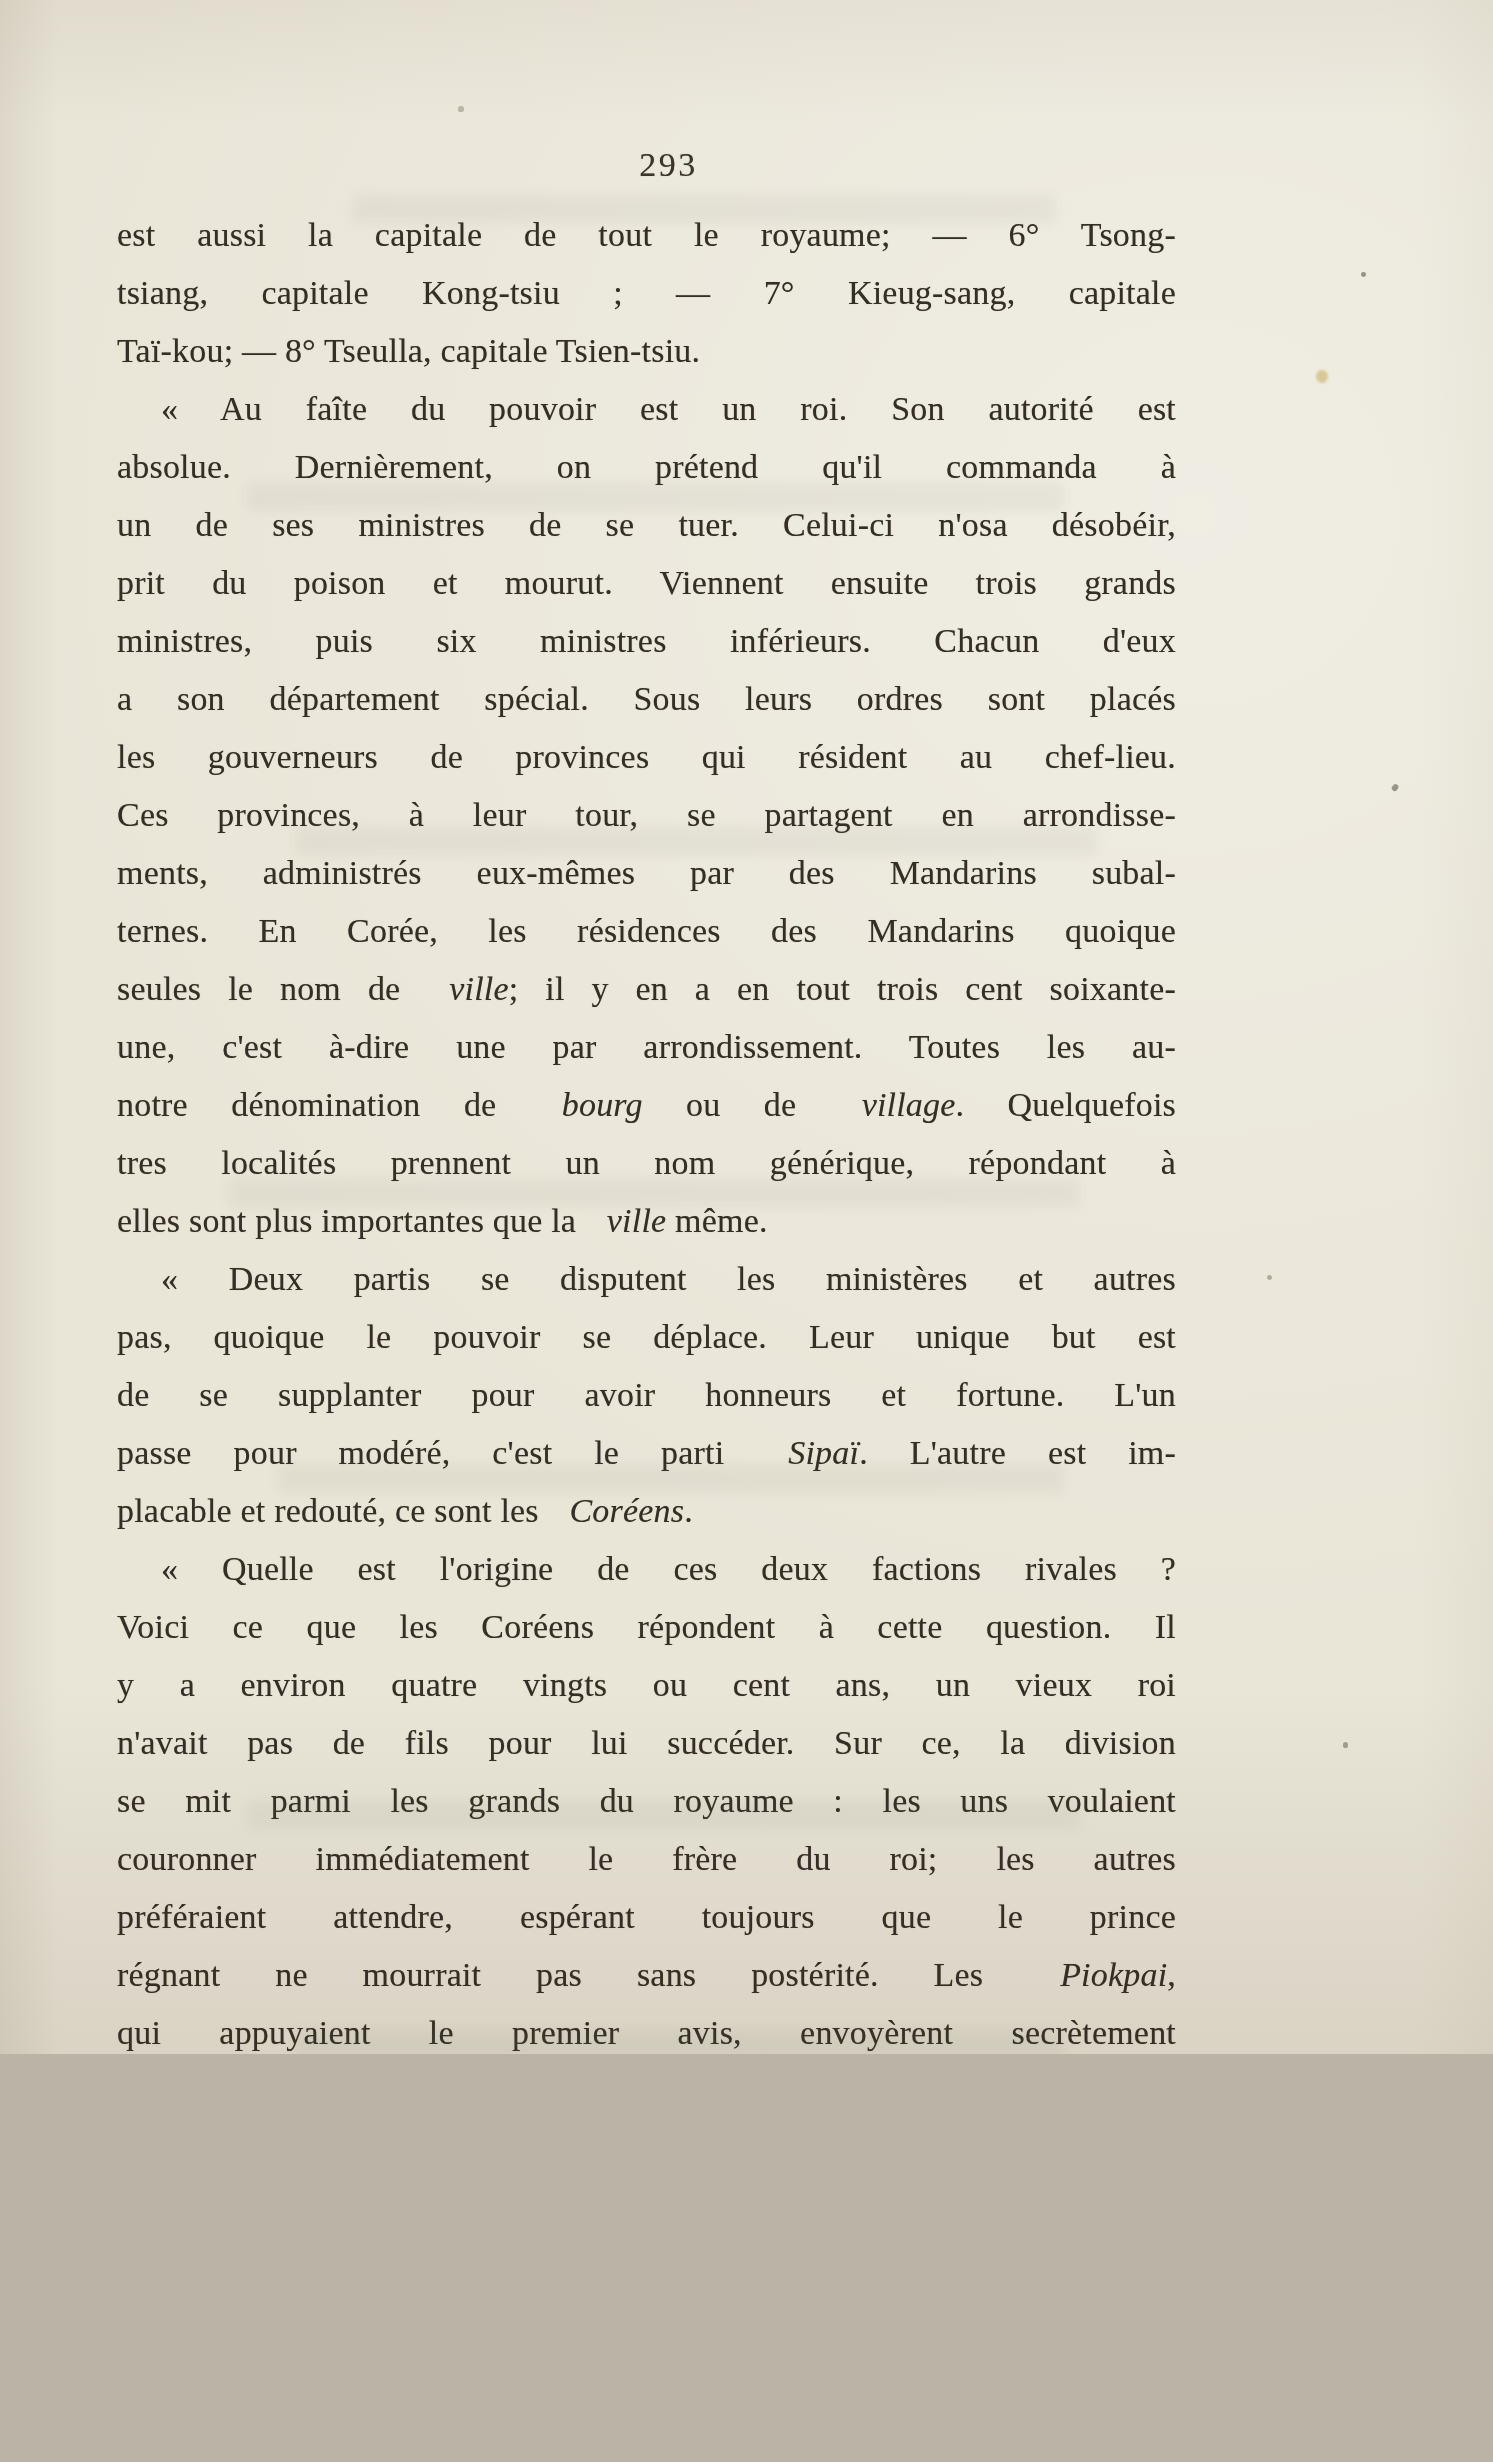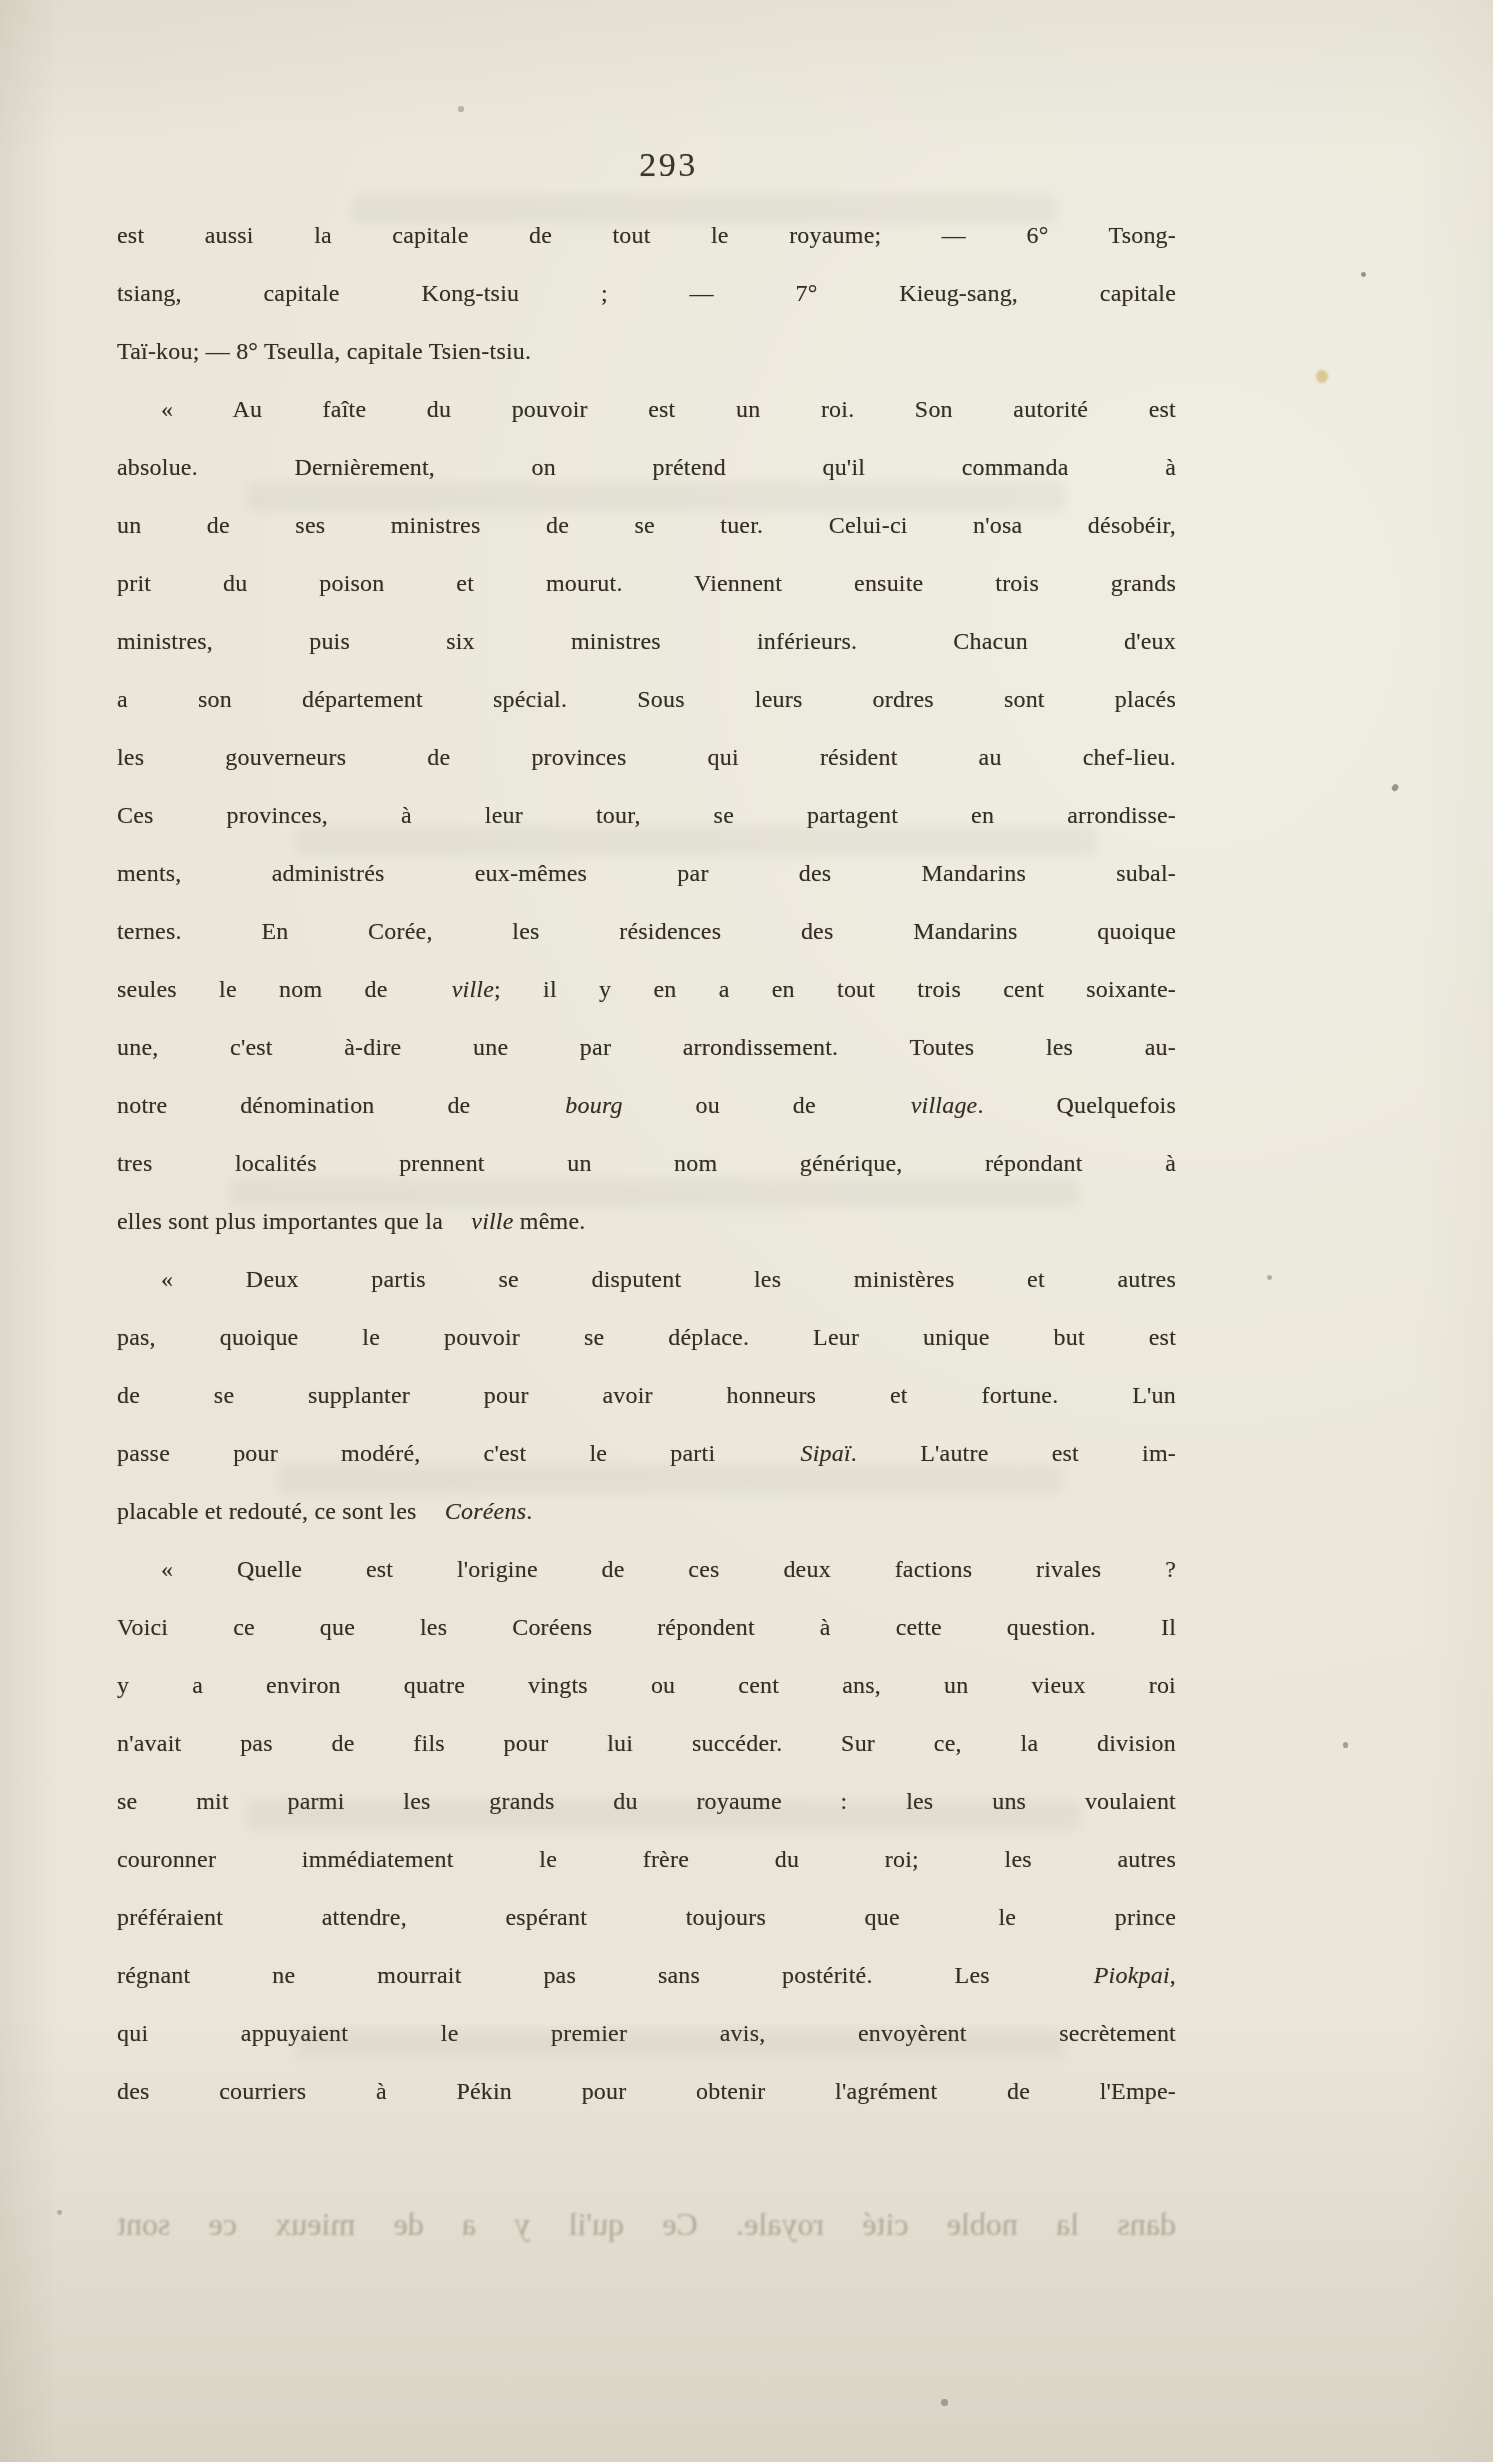--- a/index.html
+++ b/index.html
@@ -3,21 +3,21 @@
 <meta charset="utf-8">
 <style>
   html, body {
     margin: 0;
     padding: 0;
     background: #b9b4a5;
   }
   .page {
     position: relative;
     width: 1493px;
-    height: 2462px;
+    height: 2054px;
     overflow: hidden;
     background-color: #e9e5d7;
     background-image:
       radial-gradient(130% 90% at 80% 25%, rgba(255,255,255,0.30), rgba(255,255,255,0) 62%),
       linear-gradient(90deg, rgba(110,100,80,0.10) 0%, rgba(110,100,80,0) 4%),
       linear-gradient(270deg, rgba(160,150,125,0.08) 0%, rgba(160,150,125,0) 5%),
       linear-gradient(180deg, rgba(150,140,115,0.10) 0%, rgba(150,140,115,0) 6%, rgba(150,140,115,0) 82%, rgba(130,120,95,0.16) 100%);
     font-family: "Liberation Serif", "DejaVu Serif", serif;
     color: #342e24;
   }
@@ -30,21 +30,21 @@
     font-size: 34px;
     letter-spacing: 2.5px;
     color: #3b352a;
     text-shadow: 0 0 0.8px rgba(59,53,42,0.45);
   }
   .text-block {
     position: absolute;
     top: 206px;
     left: 117px;
     width: 1059px;
-    font-size: 24px;
+    font-size: 34px;
     letter-spacing: 0.2px;
     text-shadow: 0 0 0.8px rgba(52,46,36,0.40);
   }
   .line {
     height: 58px;
     line-height: 58px;
     overflow: hidden;
     text-align: justify;
     text-align-last: left;
     white-space: normal;

